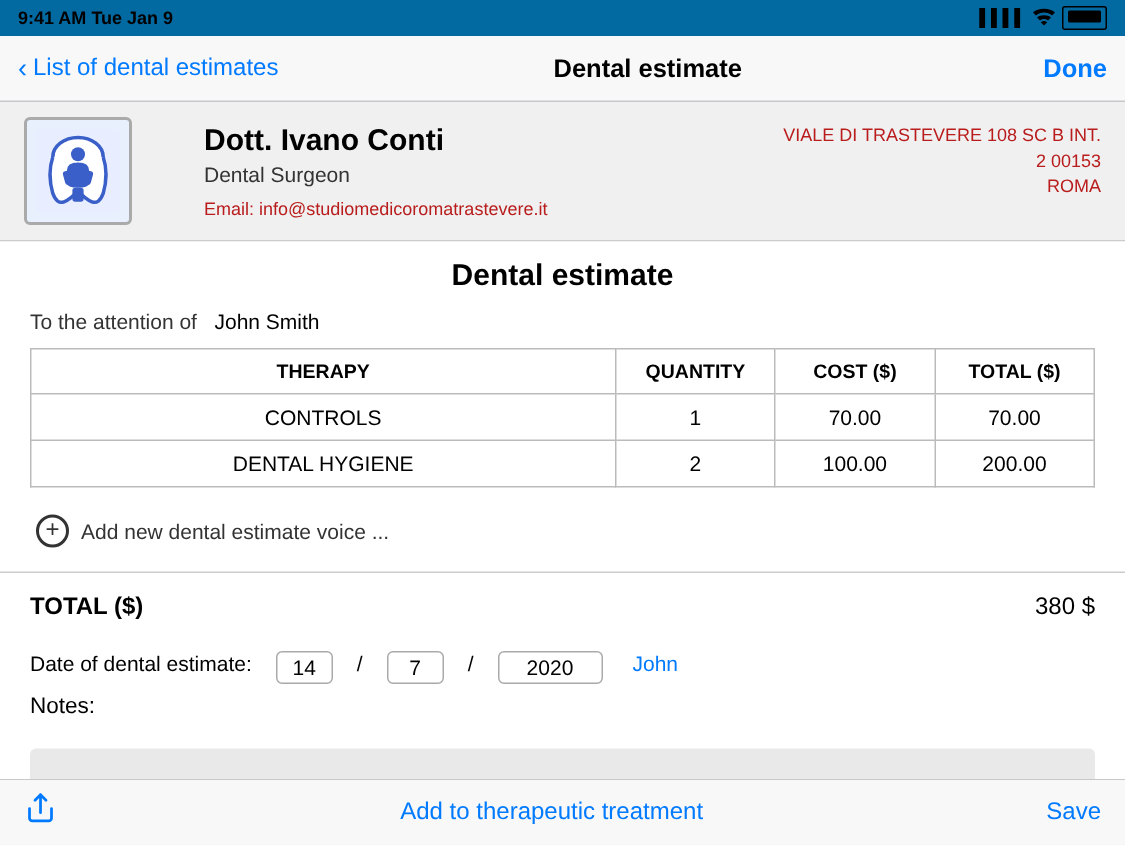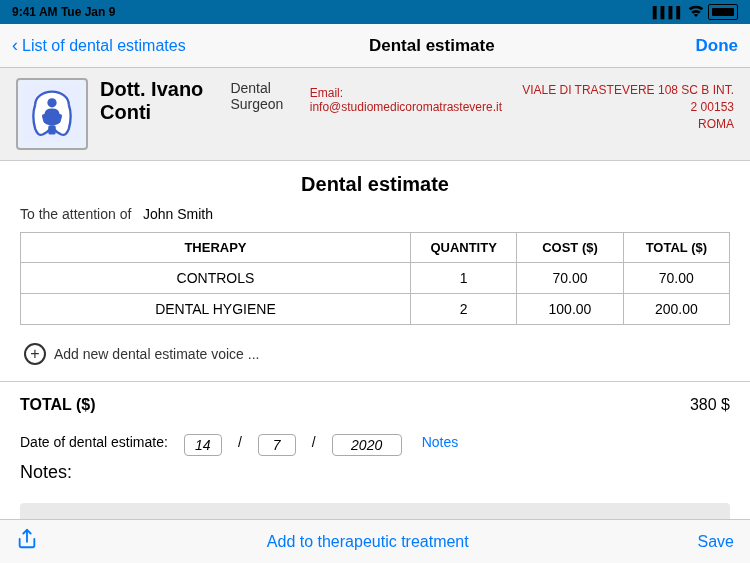--- a/index.html
+++ b/index.html
@@ -72,21 +72,21 @@
       border: 2px solid #aaa;
       border-radius: 4px;
       display: flex;
       align-items: center;
       justify-content: center;
       background: #e8f0fe;
       flex-shrink: 0;
       overflow: hidden;
     }
     .doctor-logo svg { width: 56px; height: 56px; }
-    .doctor-info { flex: 1; display: flex; flex-direction: row; justify-content: center; }
+    .doctor-info { flex: 1; display: flex; flex-direction: column; justify-content: center; margin-left: 36px; }
     .doctor-name { font-size: 20px; font-weight: 700; }
     .doctor-title { font-size: 14px; color: #333; margin-top: 2px; }
     .doctor-email { font-size: 12px; color: #b91c1c; margin-top: 8px; }
     .doctor-address { font-size: 12px; color: #b91c1c; text-align: right; max-width: 220px; align-self: flex-start; padding-top: 4px; line-height: 1.4; }
 
     
     .estimate-body { padding: 12px 20px 0 20px; background: #fff; }
     .estimate-title { font-size: 20px; font-weight: 700; text-align: center; margin-bottom: 10px; }
     .attention-row { font-size: 14px; margin-bottom: 10px; }
     .attention-label { color: #333; }
@@ -150,25 +150,24 @@
     
     .date-section { padding: 6px 20px 4px 20px; background: #fff; }
     .date-row { display: flex; align-items: flex-start; gap: 16px; font-size: 14px; margin-bottom: 6px; }
     .date-input {
       border: 1px solid #aaa;
       border-radius: 4px;
       padding: 2px 6px;
       font-size: 14px;
       width: 38px;
       text-align: center;
-      font-style: italic;
     }
     .date-input.year { width: 70px; }
     .date-today { color: #007aff; font-size: 14px; cursor: pointer; margin-left: 4px; }
-    .notes-label { font-size: 18px; margin-bottom: 20px; }
+    .notes-label { font-size: 15px; margin-bottom: 20px; }
     .notes-area {
       width: 100%;
       height: 54px;
       background: #e9e9e9;
       border: none;
       border-radius: 4px;
       resize: none;
       font-size: 14px;
       padding: 4px;
     }
@@ -292,21 +291,21 @@
   </div>
 
   <div class="date-section">
     <div class="date-row">
       <span>Date of dental estimate:</span>
       <input class="date-input" id="inp-day" value="14" style="">
       <span>/</span>
       <input class="date-input" id="inp-month" value="7" style="">
       <span>/</span>
       <input class="date-input year" id="inp-year" value="2020" style="">
-      <span class="date-today">Notes</span>
+      <span class="date-today">John</span>
     </div>
     <div class="notes-label">Notes:</div>
     <textarea class="notes-area" style=""></textarea>
   </div>
 
 </div>
 
 <div class="bottom-bar">
   <div class="bottom-share">
     <svg width="22" height="22" viewBox="0 0 24 24" fill="none" stroke="#007aff" stroke-width="2" stroke-linecap="round" stroke-linejoin="round">

